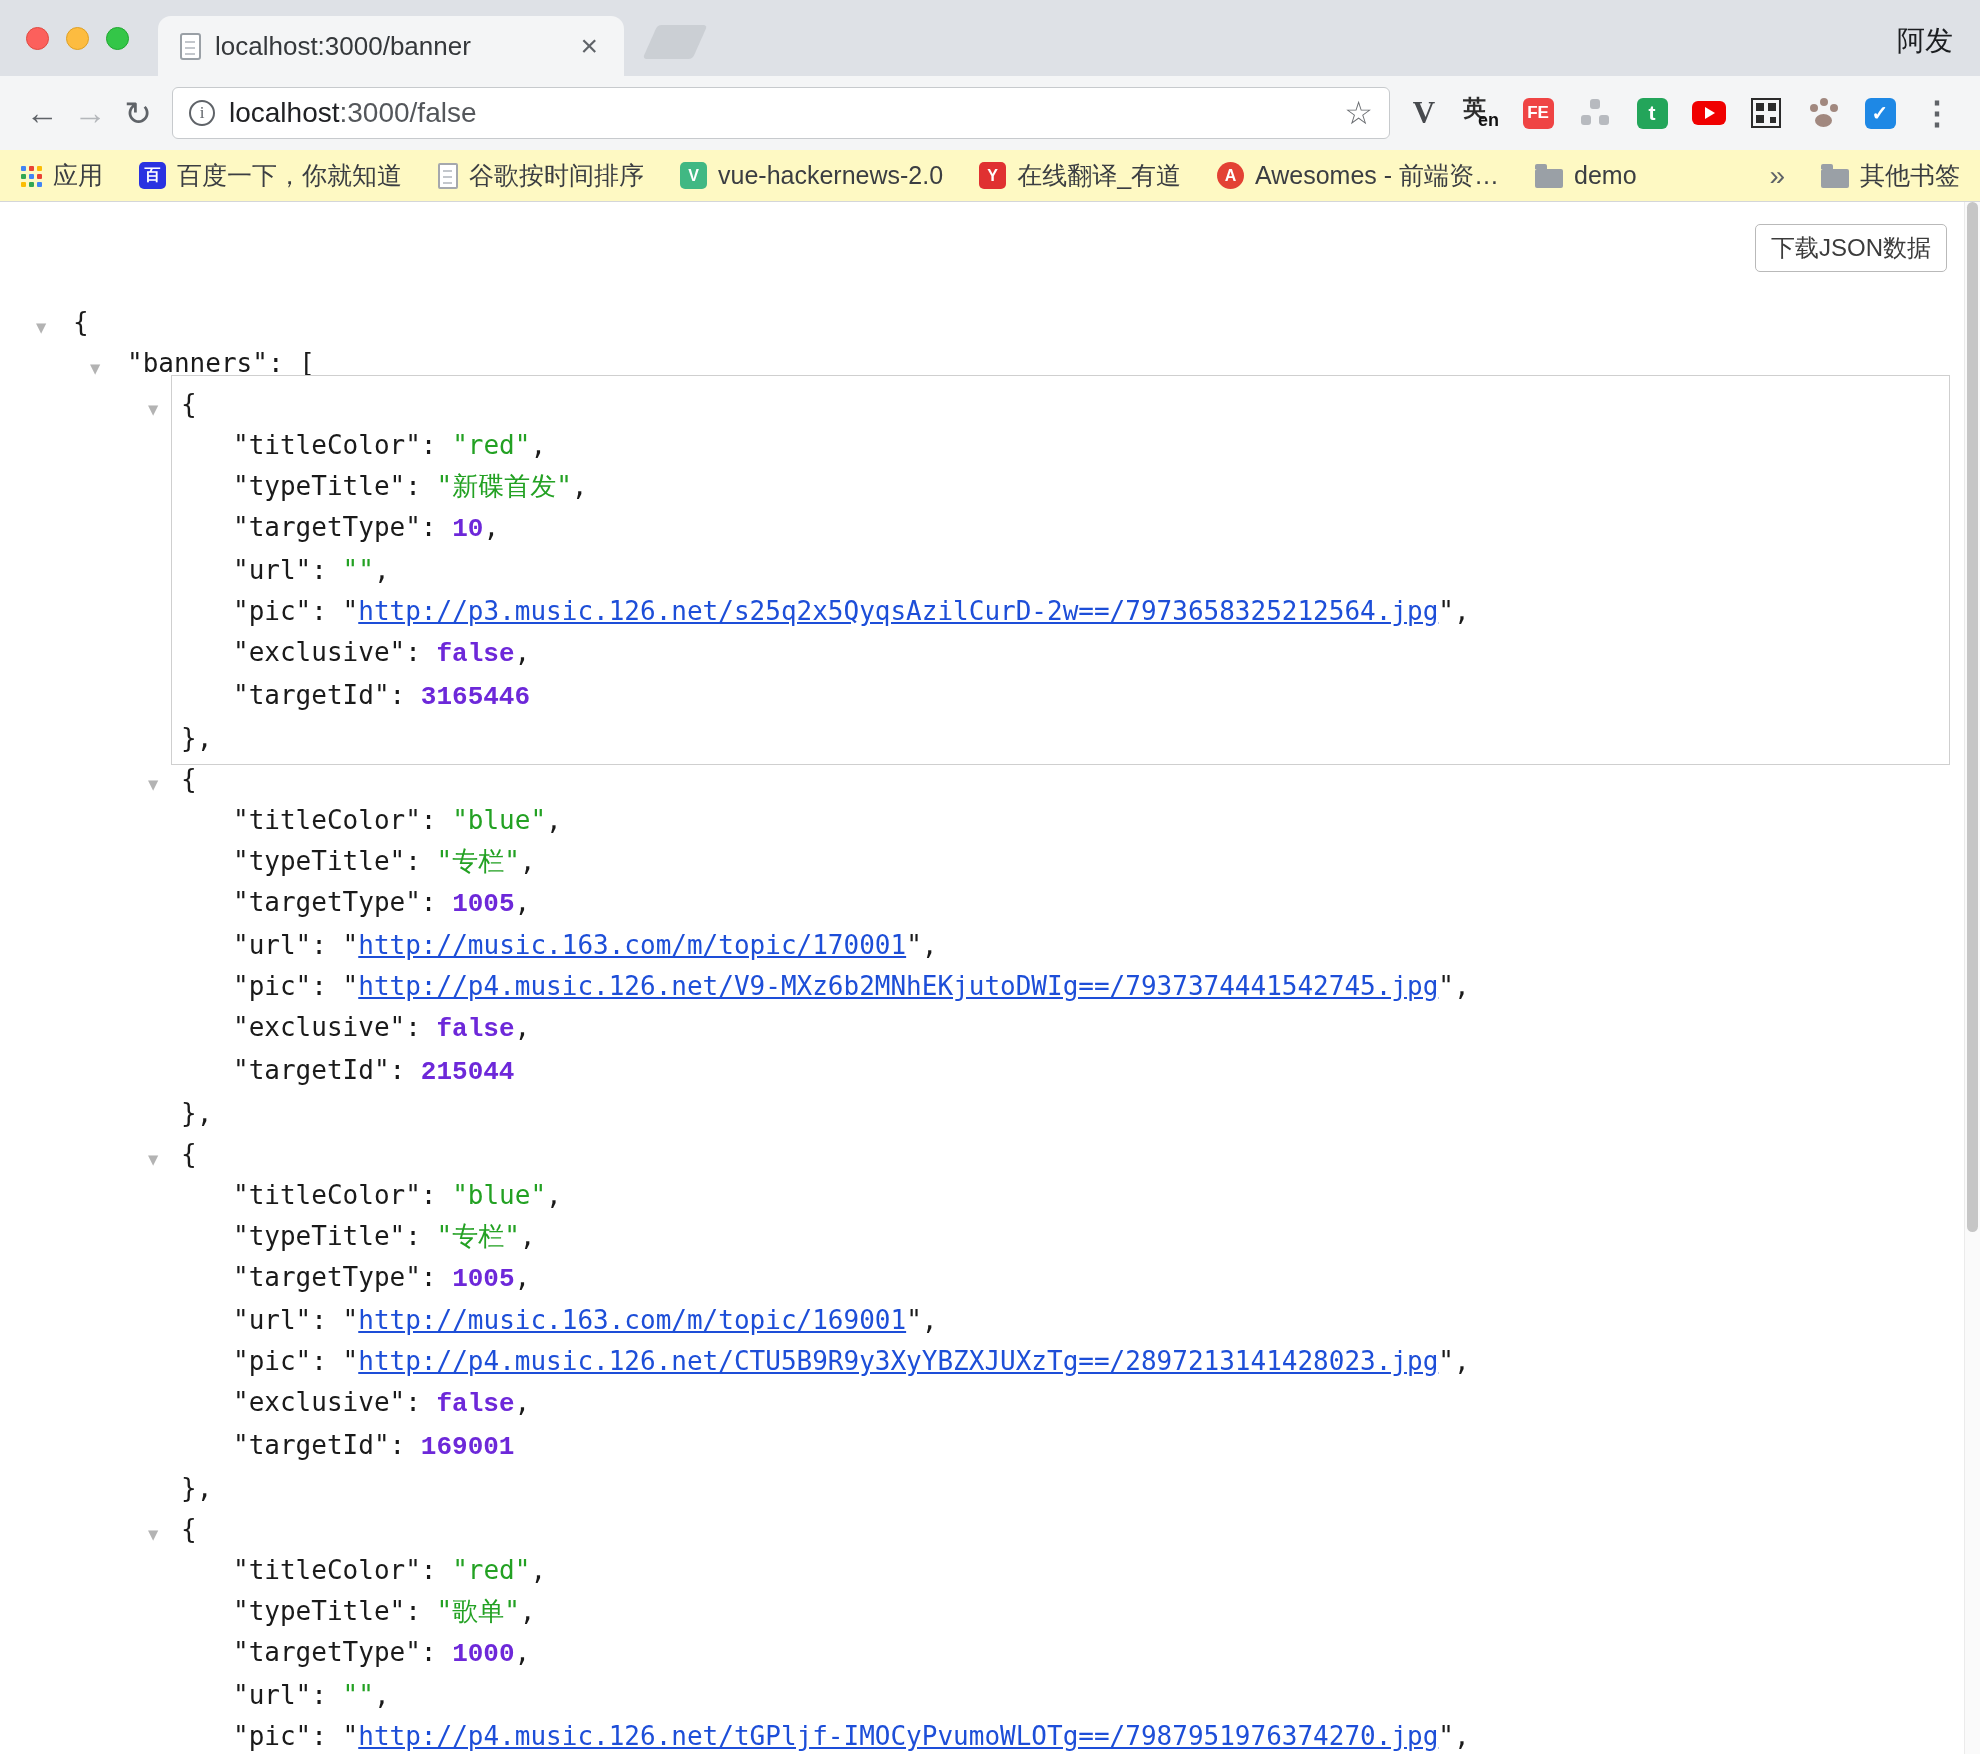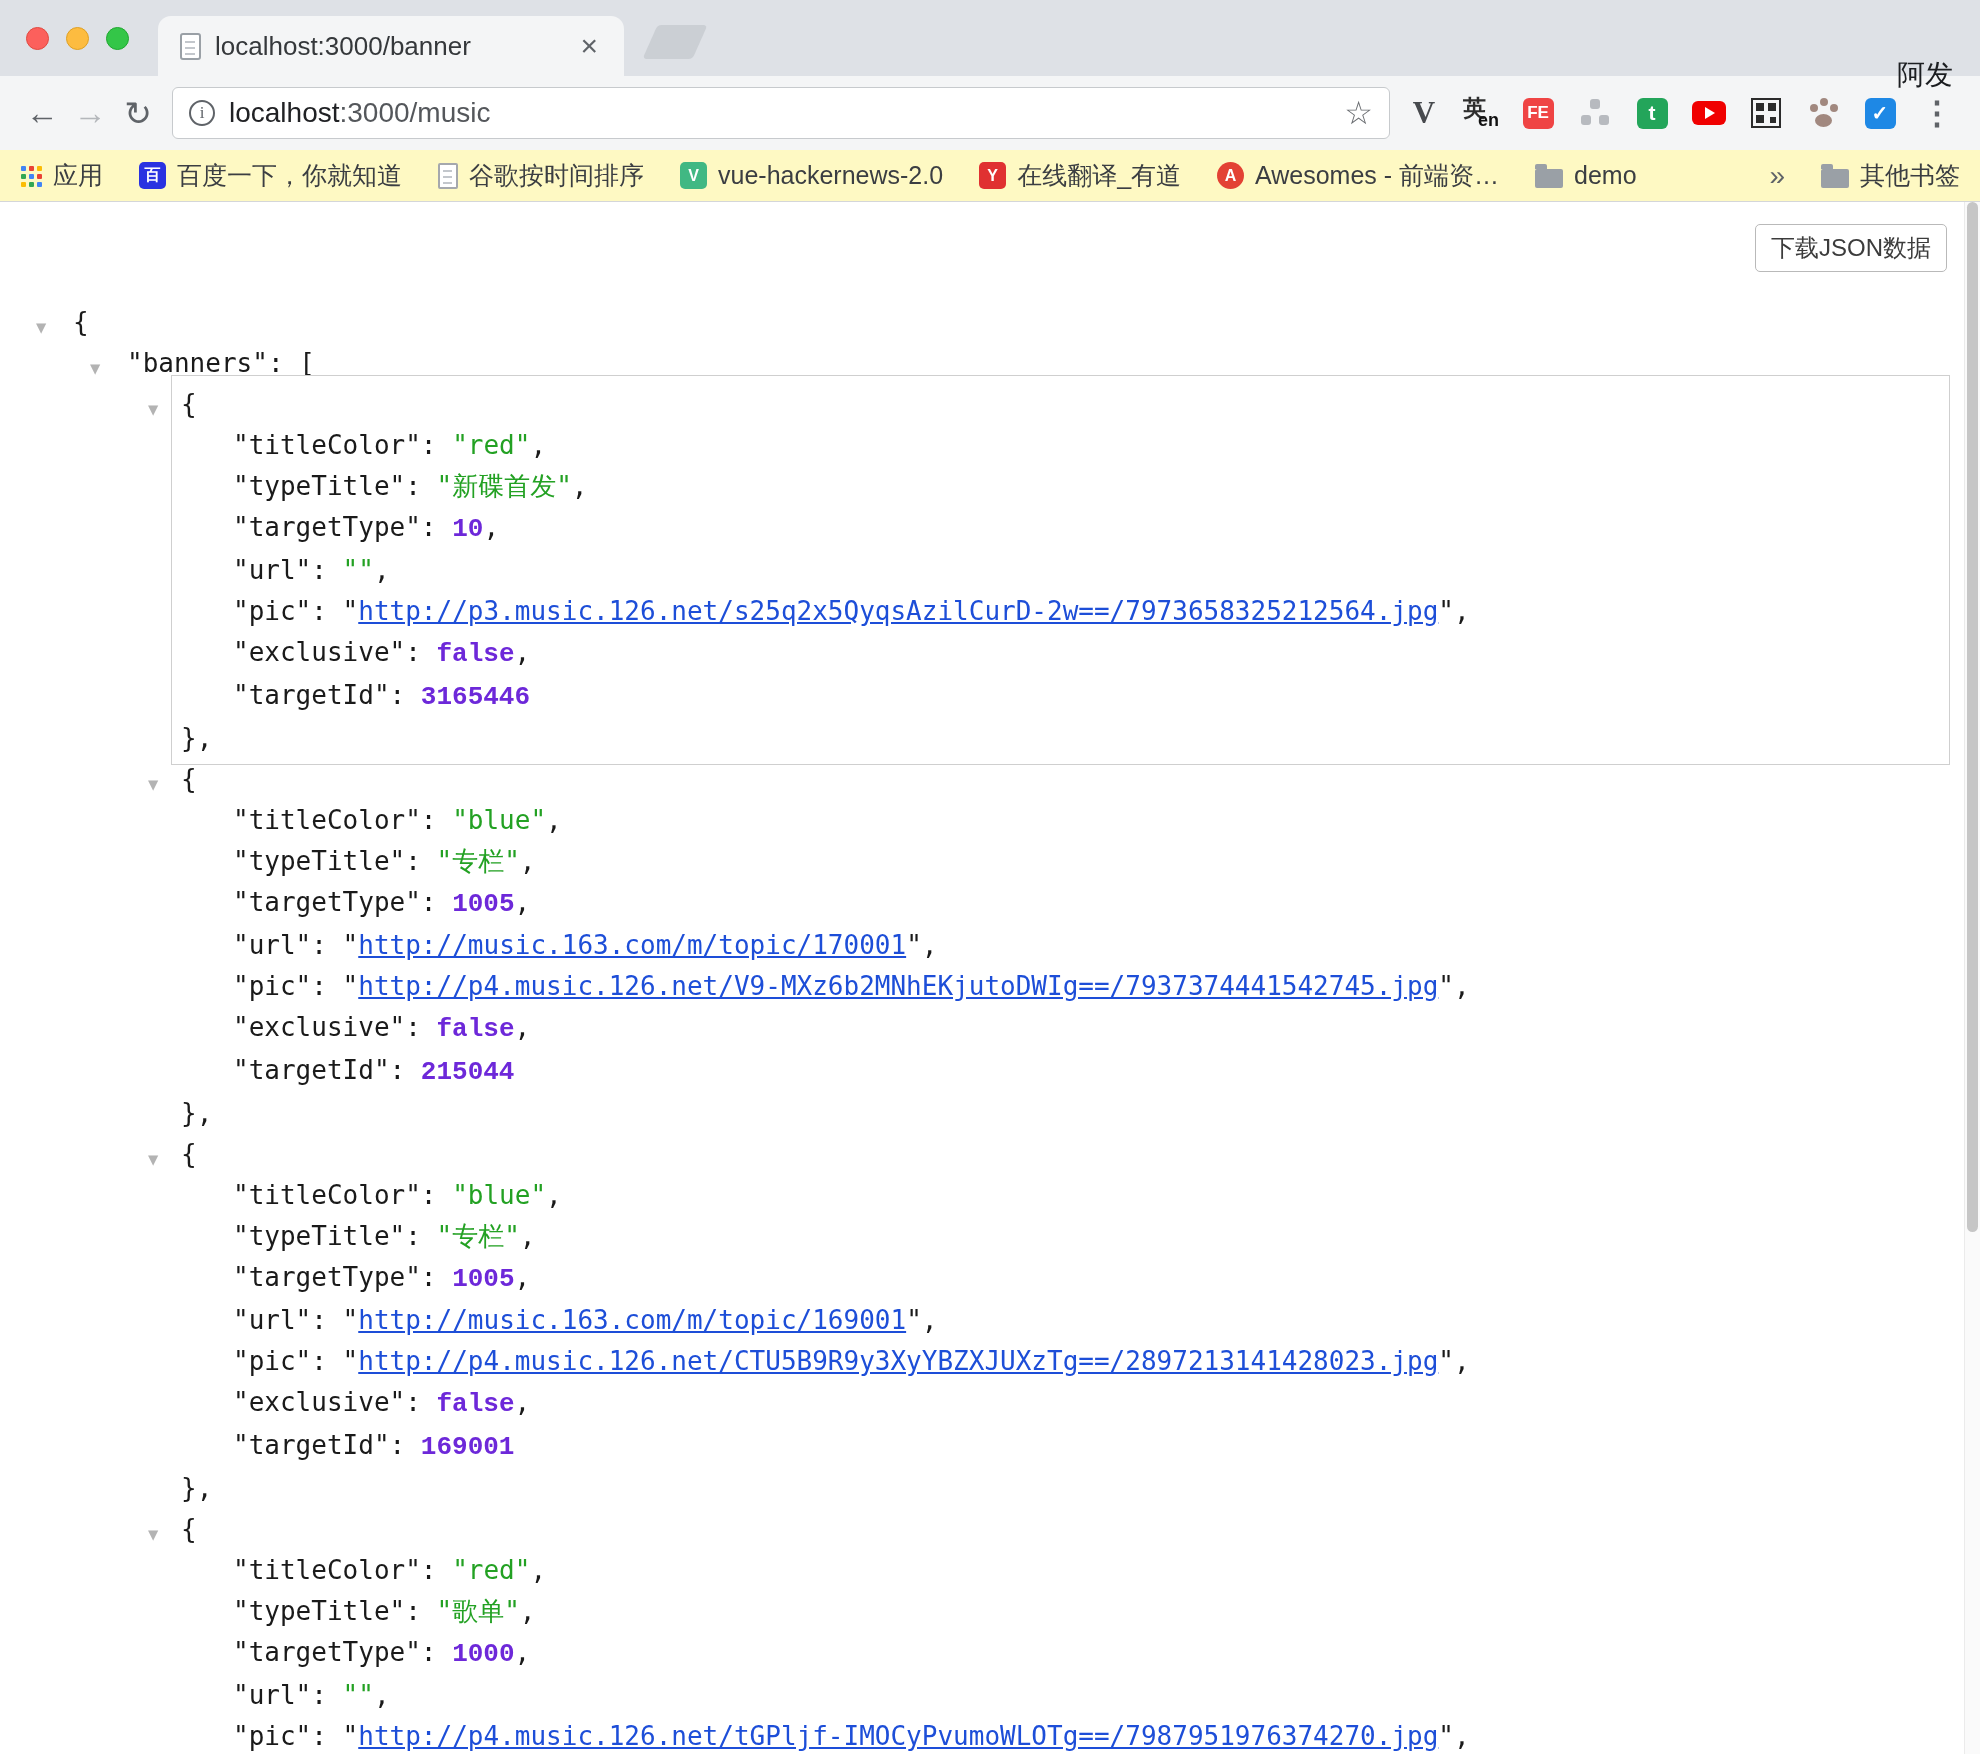--- a/index.html
+++ b/index.html
@@ -16,21 +16,21 @@
   .dot.green { background:#34c648; border:1px solid #1fa82f; }
   .tab { position:absolute; left:158px; top:16px; width:466px; height:60px; background:#f4f5f6;
          border-radius:13px 13px 0 0; display:flex; align-items:center; padding:0 22px; gap:14px; }
   .favicon-doc { width:21px; height:27px; border:2px solid #9aa0a6; border-radius:3px; background:#fff; position:relative; flex:none; }
   .favicon-doc::before { content:''; position:absolute; left:3px; top:6px; width:10px; height:2px; background:#c3c7cc;
          box-shadow:0 6px 0 #c3c7cc, 0 12px 0 #c3c7cc; }
   .tab-title { font-size:26px; color:#35383b; white-space:nowrap; overflow:hidden; flex:1; }
   .tab-close { font-size:30px; color:#5f6368; line-height:1; padding:0 4px; }
   .newtab { position:absolute; left:650px; top:25px; width:50px; height:34px; background:#cbcfd4;
             transform:skewX(-24deg); border-radius:4px; }
-  .profile-name { position:absolute; right:27px; top:22px; font-size:28px; color:#1c1e21;margin-top:34px; }
+  .profile-name { position:absolute; right:27px; top:22px; font-size:28px; color:#1c1e21; }
 
   
   .toolbar { height:74px; background:#f4f5f6; display:flex; align-items:center; padding:0 18px; }
   .navbtn { width:48px; height:48px; display:flex; align-items:center; justify-content:center;
             font-size:33px; color:#5f6368; border-radius:50%; flex:none; }
   .navbtn.disabled { color:#b4b7bb; }
   .omnibox { width:1218px; height:52px; background:#fff; border:1px solid #c7cacd; border-radius:6px;
              display:flex; align-items:center; padding:0 16px; margin-left:10px; flex:none; }
   .info-ic { width:26px; height:26px; border:2px solid #5f6368; border-radius:50%; color:#5f6368;
              font-size:17px; font-family:"Liberation Serif", serif; display:flex; align-items:center;
@@ -140,21 +140,21 @@
     <div class="newtab"></div>
     <div class="profile-name">阿发</div>
   </div>
 
   <div class="toolbar">
     <span class="navbtn">←</span>
     <span class="navbtn disabled">→</span>
     <span class="navbtn">↻</span>
     <div class="omnibox">
       <span class="info-ic">i</span>
-      <span class="urltext"><span class="host">localhost</span><span class="rest">:3000/music</span></span>
+      <span class="urltext"><span class="host">localhost</span><span class="rest">:3000/false</span></span>
       <span class="star-ic">☆</span>
     </div>
     <div class="extrow">
       <span class="ext">
           <span class="ic-v">V</span>
         </span>
       <span class="ext">
         <span class="ic-translate">
           <span class="cjk">英</span>
           <span class="latin">en</span>

